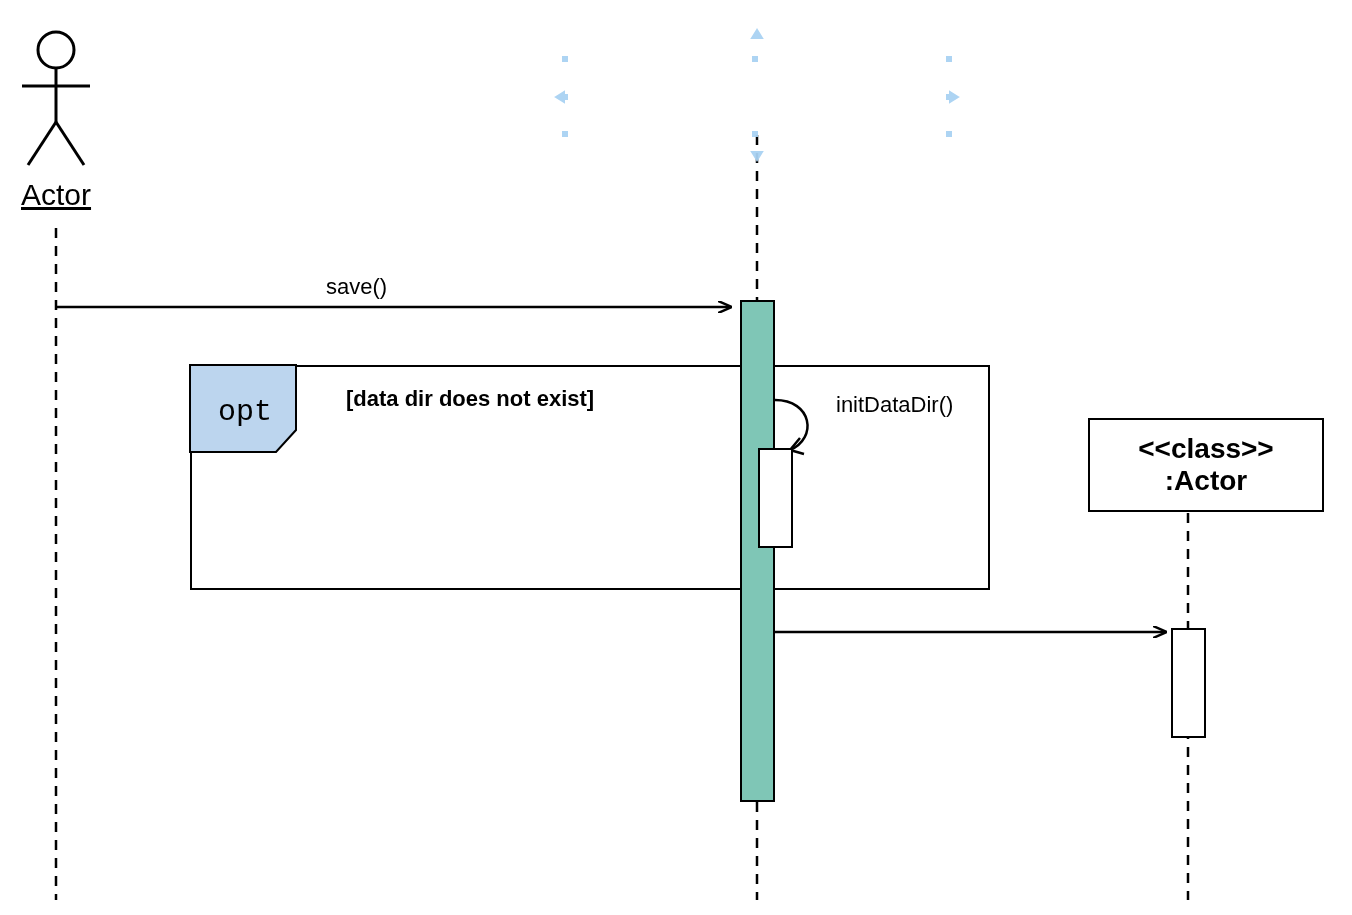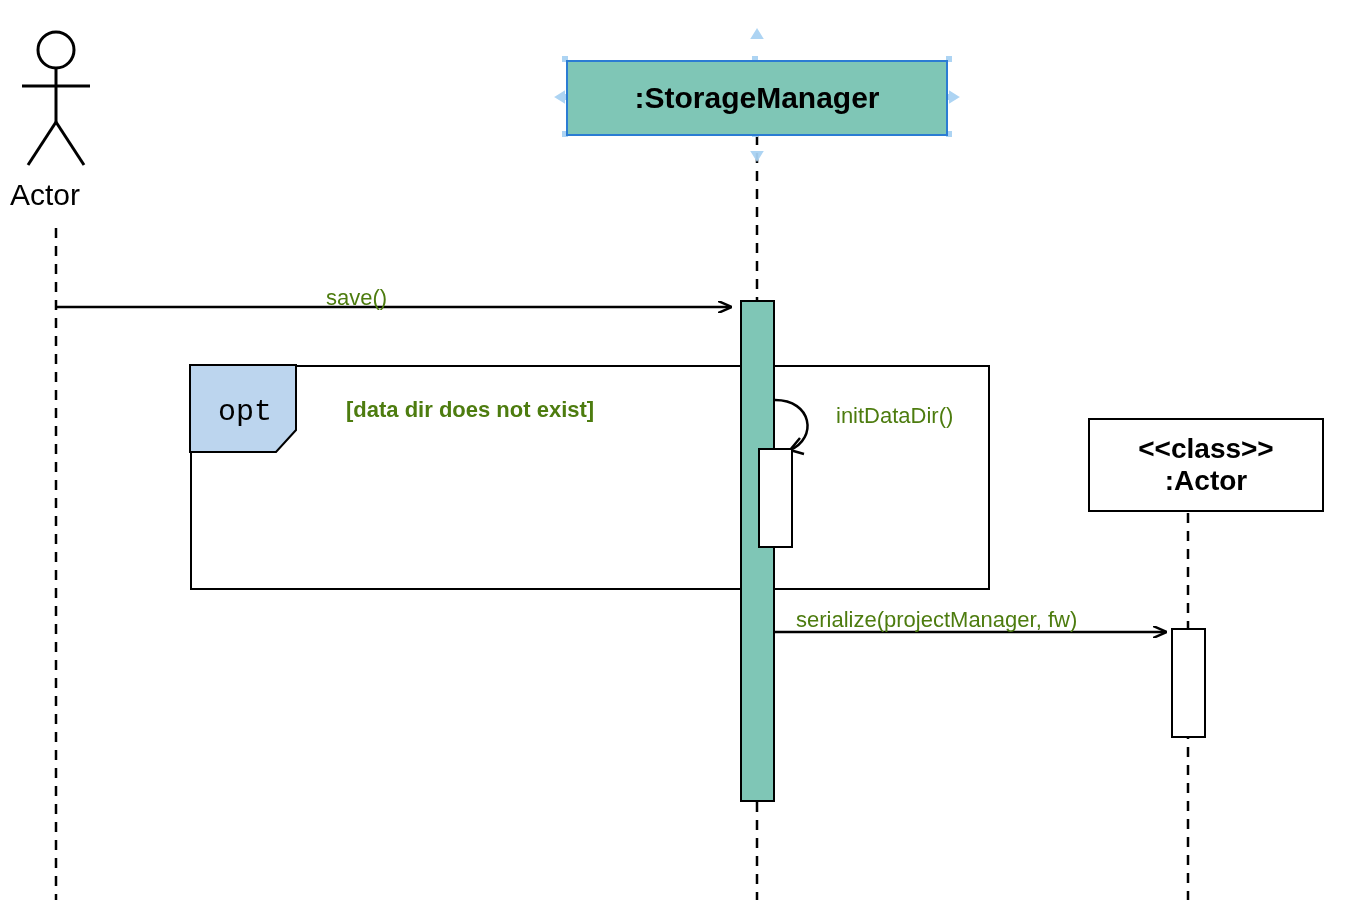--- a/index.html
+++ b/index.html
@@ -13,23 +13,22 @@
     .canvas {
       position: relative;
       width: 1352px;
       height: 915px;
     }
     svg { position: absolute; top: 0; left: 0; }
 
     .label {
       position: absolute;
       font-size: 22px;
-      color: #4d7c0f;
+      color: #000000;
       white-space: nowrap;
-      margin-top: 11px;
     }
     .label.bold { font-weight: bold; }
     .actor-label {
       position: absolute;
       font-size: 30px;
       color: #000;
     }
     .participant-box {
       position: absolute;
       border: 2.5px solid #000;
@@ -116,37 +115,33 @@
 
     <path d="M190 365 L296 365 L296 430 L276 452 L190 452 Z" fill="#bcd5ee" stroke="#000" stroke-width="2"></path>
 
     <path d="M775 400 C 812 400, 818 438, 790 450" fill="none" stroke="#000" stroke-width="2.5"></path>
 
     <path d="M790 450 l10 -12 M790 450 l14 4" fill="none" stroke="#000" stroke-width="2.5"></path>
 
     <line x1="775" y1="632" x2="1165" y2="632" stroke="#000" stroke-width="2.5" marker-end="url(#arrow-solid)"></line>
   </svg>
 
-  <div class="actor-label" style="left:10px; top:178px;">Actor</div>
+  <div class="actor-label" style="left:21px; top:178px;text-decoration:underline;">Actor</div>
 
-  <div class="participant-box selected" style="left:566px; top:60px; width:382px; height:76px;">
-    <span>:StorageManager</span>
-  </div>
 
   <div class="participant-box" style="left:1088px; top:418px; width:236px; height:94px; font-size:28px;">
     <span>&lt;&lt;class&gt;&gt;</span>
     <span>:Actor</span>
   </div>
 
   <div class="frame" style="left:190px; top:365px; width:800px; height:225px; z-index:-1;"></div>
 
   <div class="activation green" style="left:740px; top:300px; width:35px; height:502px;"></div>
   <div class="activation" style="left:758px; top:448px; width:35px; height:100px;"></div>
   <div class="activation" style="left:1171px; top:628px; width:35px; height:110px;"></div>
 
   <div class="opt-label" style="left:218px; top:395px;">opt</div>
   <div class="label bold" style="left:346px; top:386px; font-size:22px;">[data dir does not exist]</div>
 
   <div class="label" style="left:326px; top:274px;">save()</div>
   <div class="label" style="left:836px; top:392px;">initDataDir()</div>
-  <div class="label" style="left:796px; top:596px;">serialize(projectManager, fw)</div>
 
 </div>
 
 </body></html>

